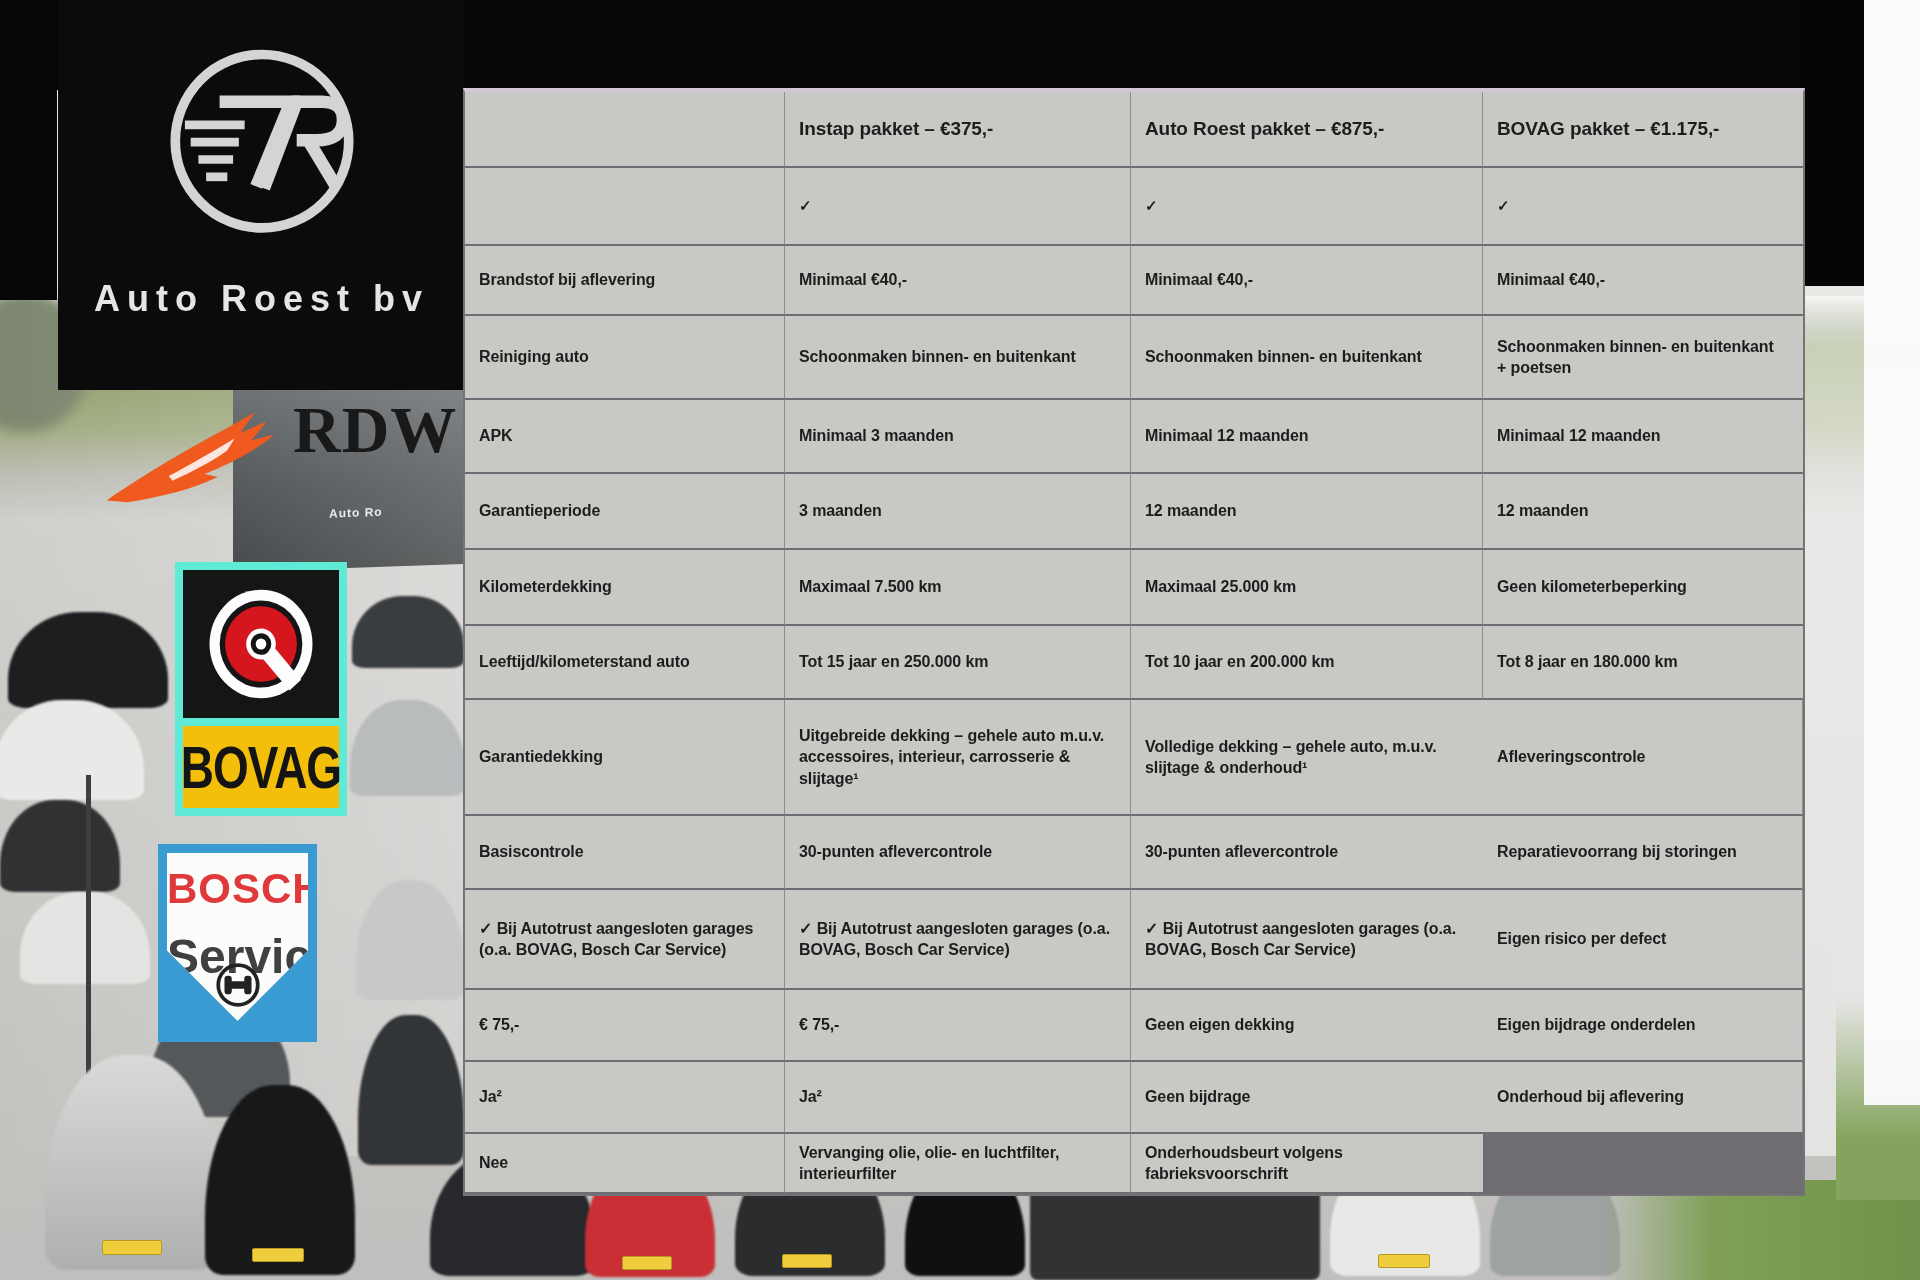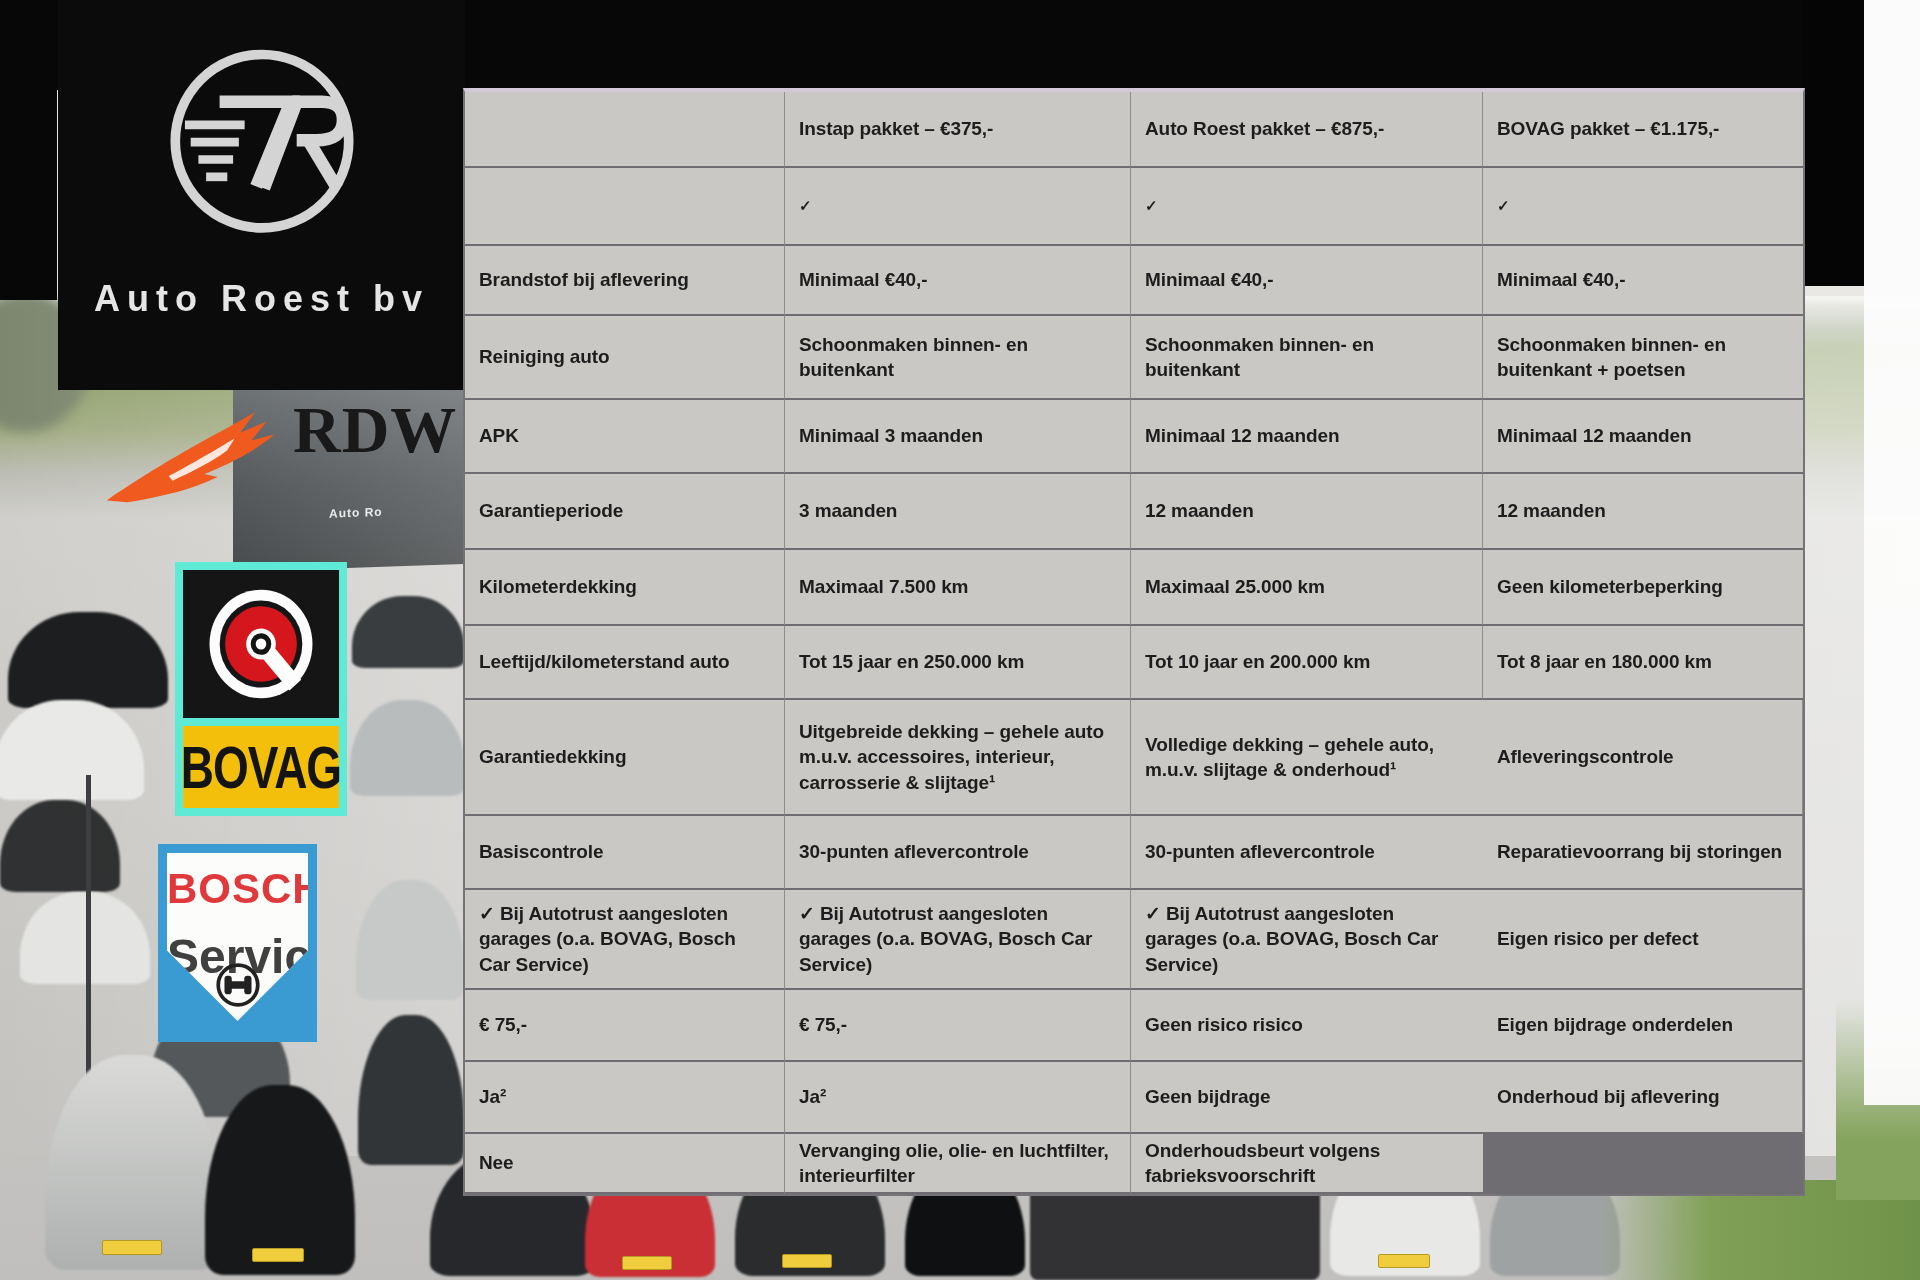--- a/index.html
+++ b/index.html
@@ -63,21 +63,21 @@
   .bosch-service{margin-top:16px;font-size:48px;font-weight:bold;color:#404040;}
   .bosch-armature{position:absolute;left:50%;top:106px;transform:translateX(-50%);width:52px;height:52px;}
 
   
   .pkg-table{position:absolute;left:463px;top:88px;width:1338px;
     display:grid;grid-template-columns:320px 346px 352px 320px;
     grid-template-rows:76px 78px 70px 84px 74px 76px 76px 74px 116px 74px 100px 72px 72px 60px;
     border:2px solid #757378;border-top:4px solid #d2c8d6;background:#6f6d72;}
   .cell{background:#c9c8c5;border-right:1px solid #8f8d91;border-bottom:2px solid #6f6d72;
     box-sizing:border-box;display:flex;flex-direction:column;justify-content:center;
-    padding:8px 18px 8px 14px;color:#1d1d1d;font-weight:bold;font-size:19px;line-height:1.32;
+    padding:8px 18px 8px 14px;color:#1d1d1d;font-weight:bold;font-size:16px;line-height:1.32;
     letter-spacing:-0.1px;}
   .cell.lastcol{border-right:none;}
   .cell.th{font-size:19px;}
   .cell.check{font-size:15px;}
 </style>
 </head>
 <body>
 
 <div class="stage">
 
@@ -227,21 +227,21 @@
     <div class="cell td lastcol">30-punten aflevercontrole</div>
 
     <div class="cell tl">Reparatievoorrang bij storingen</div>
     <div class="cell td">✓ Bij Autotrust aangesloten garages (o.a. BOVAG, Bosch Car Service)</div>
     <div class="cell td">✓ Bij Autotrust aangesloten garages (o.a. BOVAG, Bosch Car Service)</div>
     <div class="cell td lastcol">✓ Bij Autotrust aangesloten garages (o.a. BOVAG, Bosch Car Service)</div>
 
     <div class="cell tl">Eigen risico per defect</div>
     <div class="cell td">€ 75,-</div>
     <div class="cell td">€ 75,-</div>
-    <div class="cell td lastcol">Geen risico risico</div>
+    <div class="cell td lastcol">Geen eigen dekking</div>
 
     <div class="cell tl">Eigen bijdrage onderdelen</div>
     <div class="cell td">Ja²</div>
     <div class="cell td">Ja²</div>
     <div class="cell td lastcol">Geen bijdrage</div>
 
     <div class="cell tl">Onderhoud bij aflevering</div>
     <div class="cell td">Nee</div>
     <div class="cell td">Vervanging olie, olie- en luchtfilter, interieurfilter</div>
     <div class="cell td lastcol">Onderhoudsbeurt volgens fabrieksvoorschrift</div>

